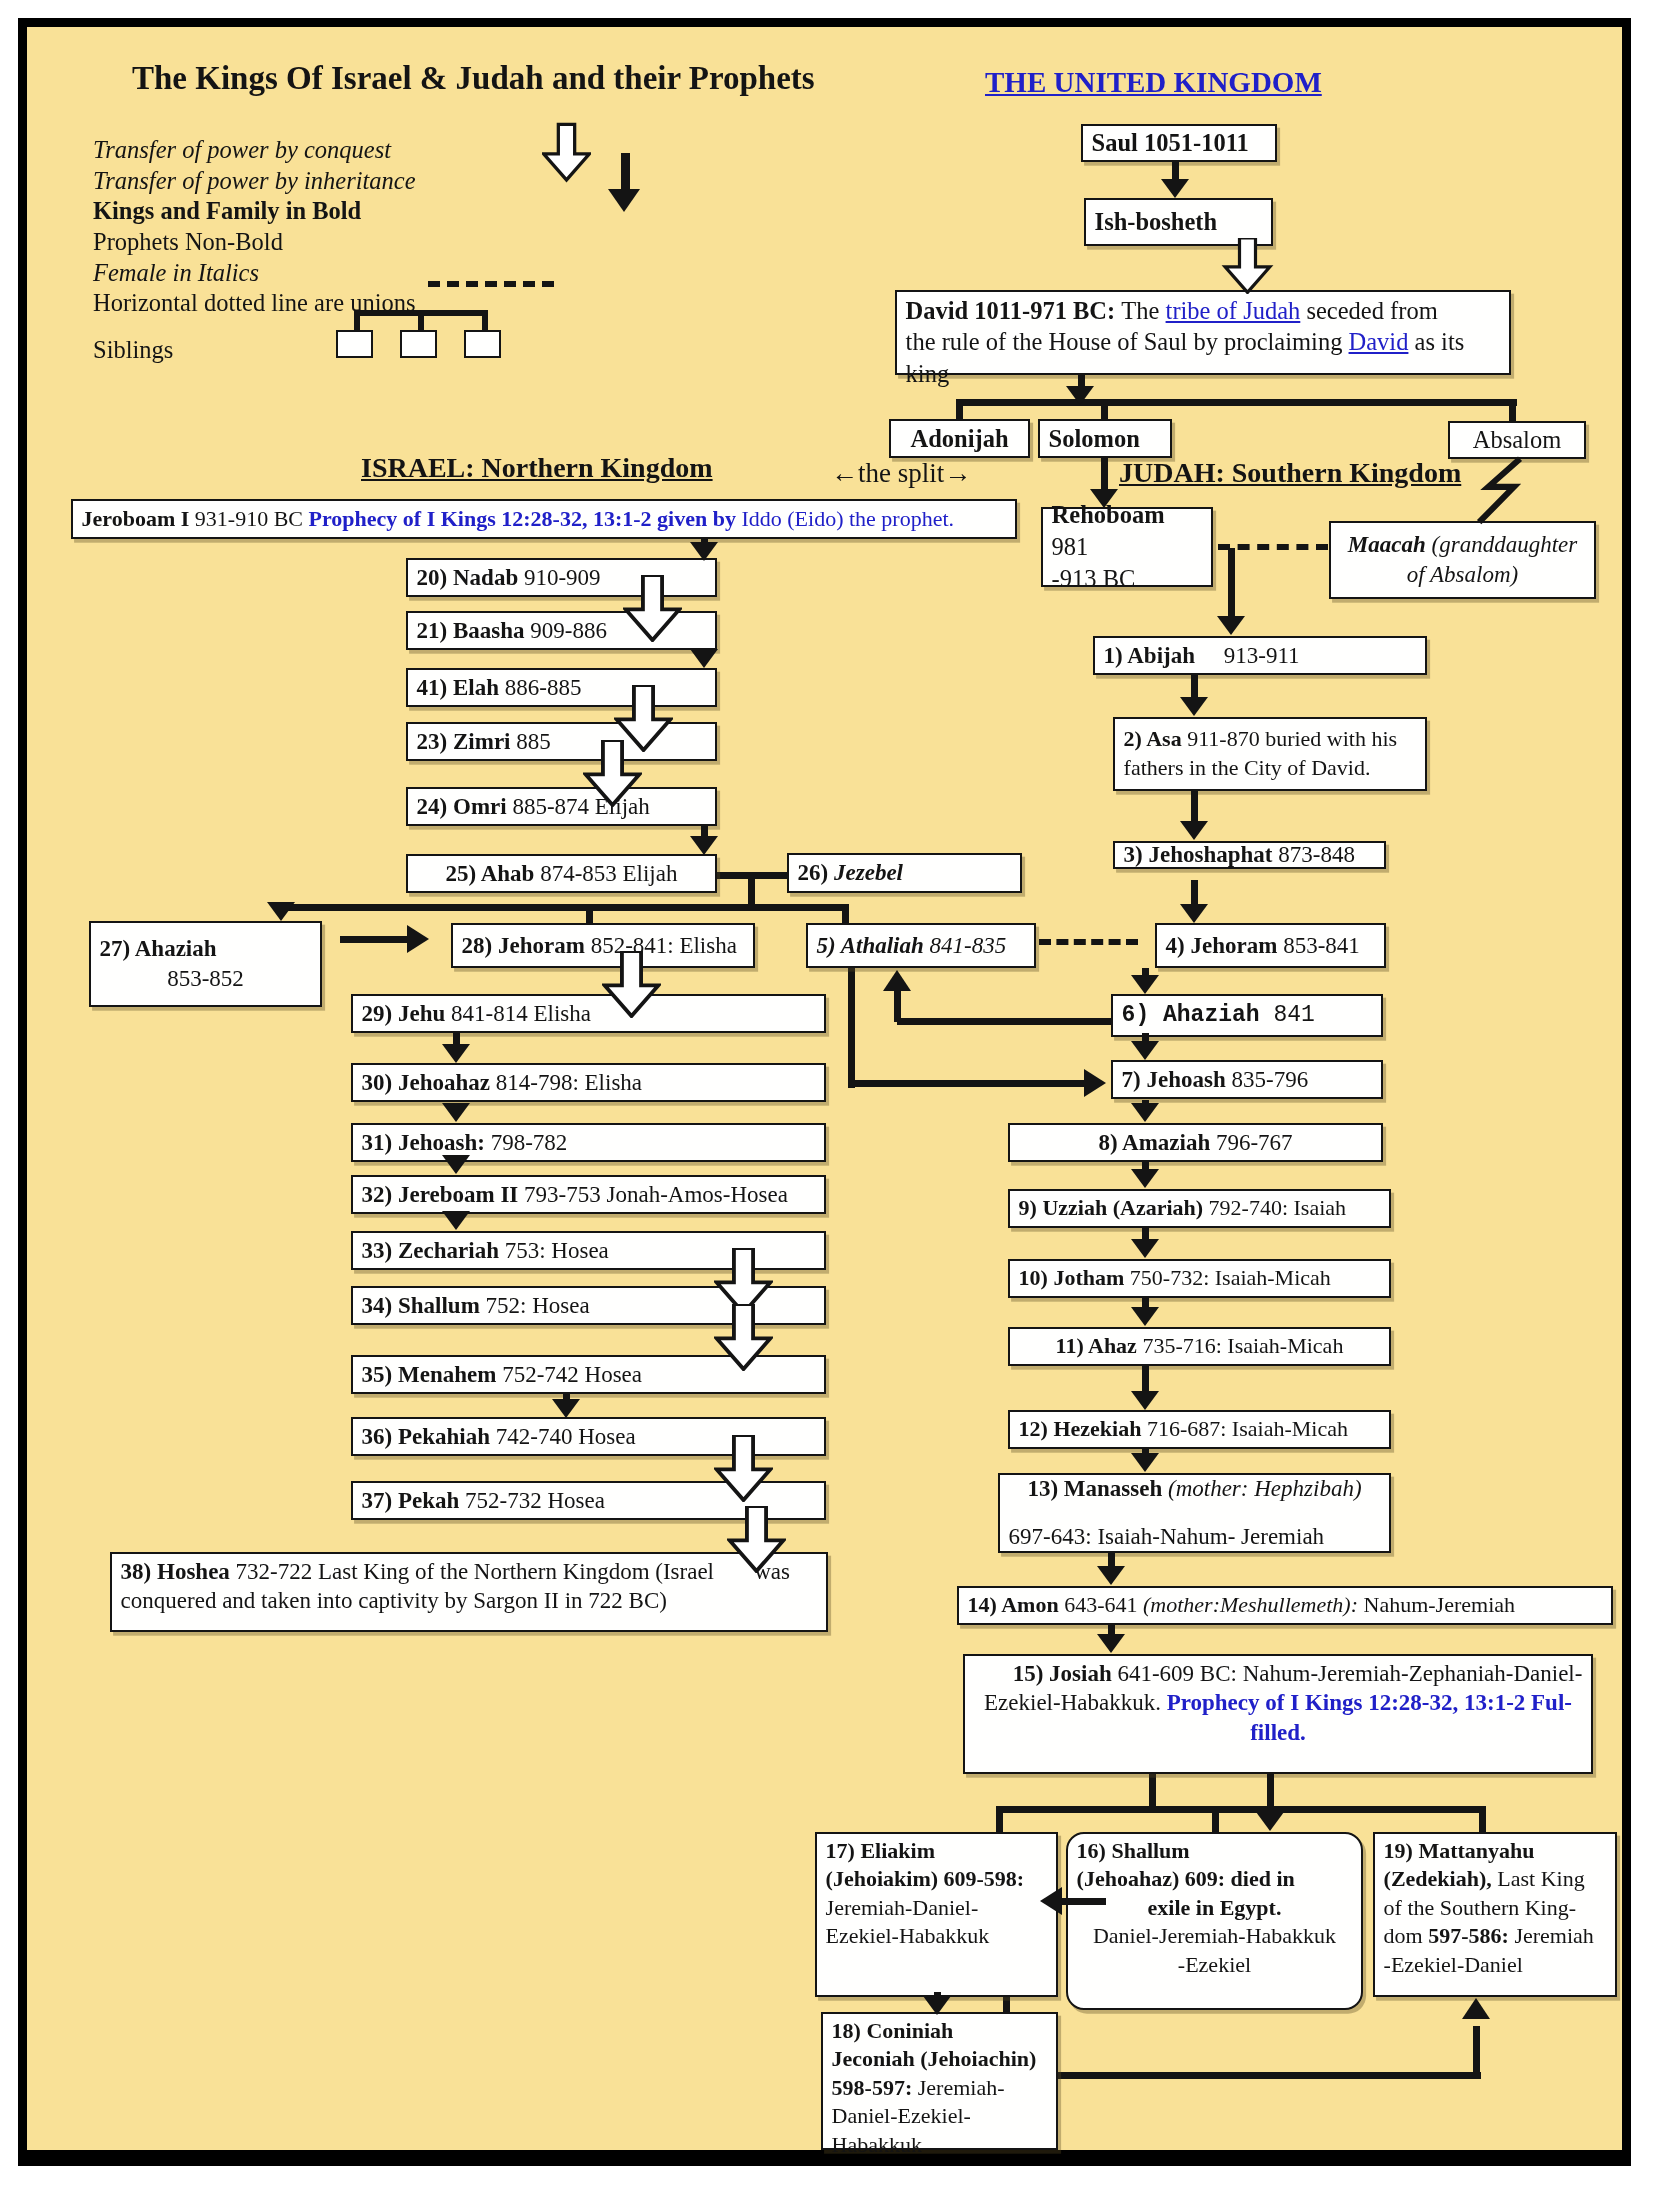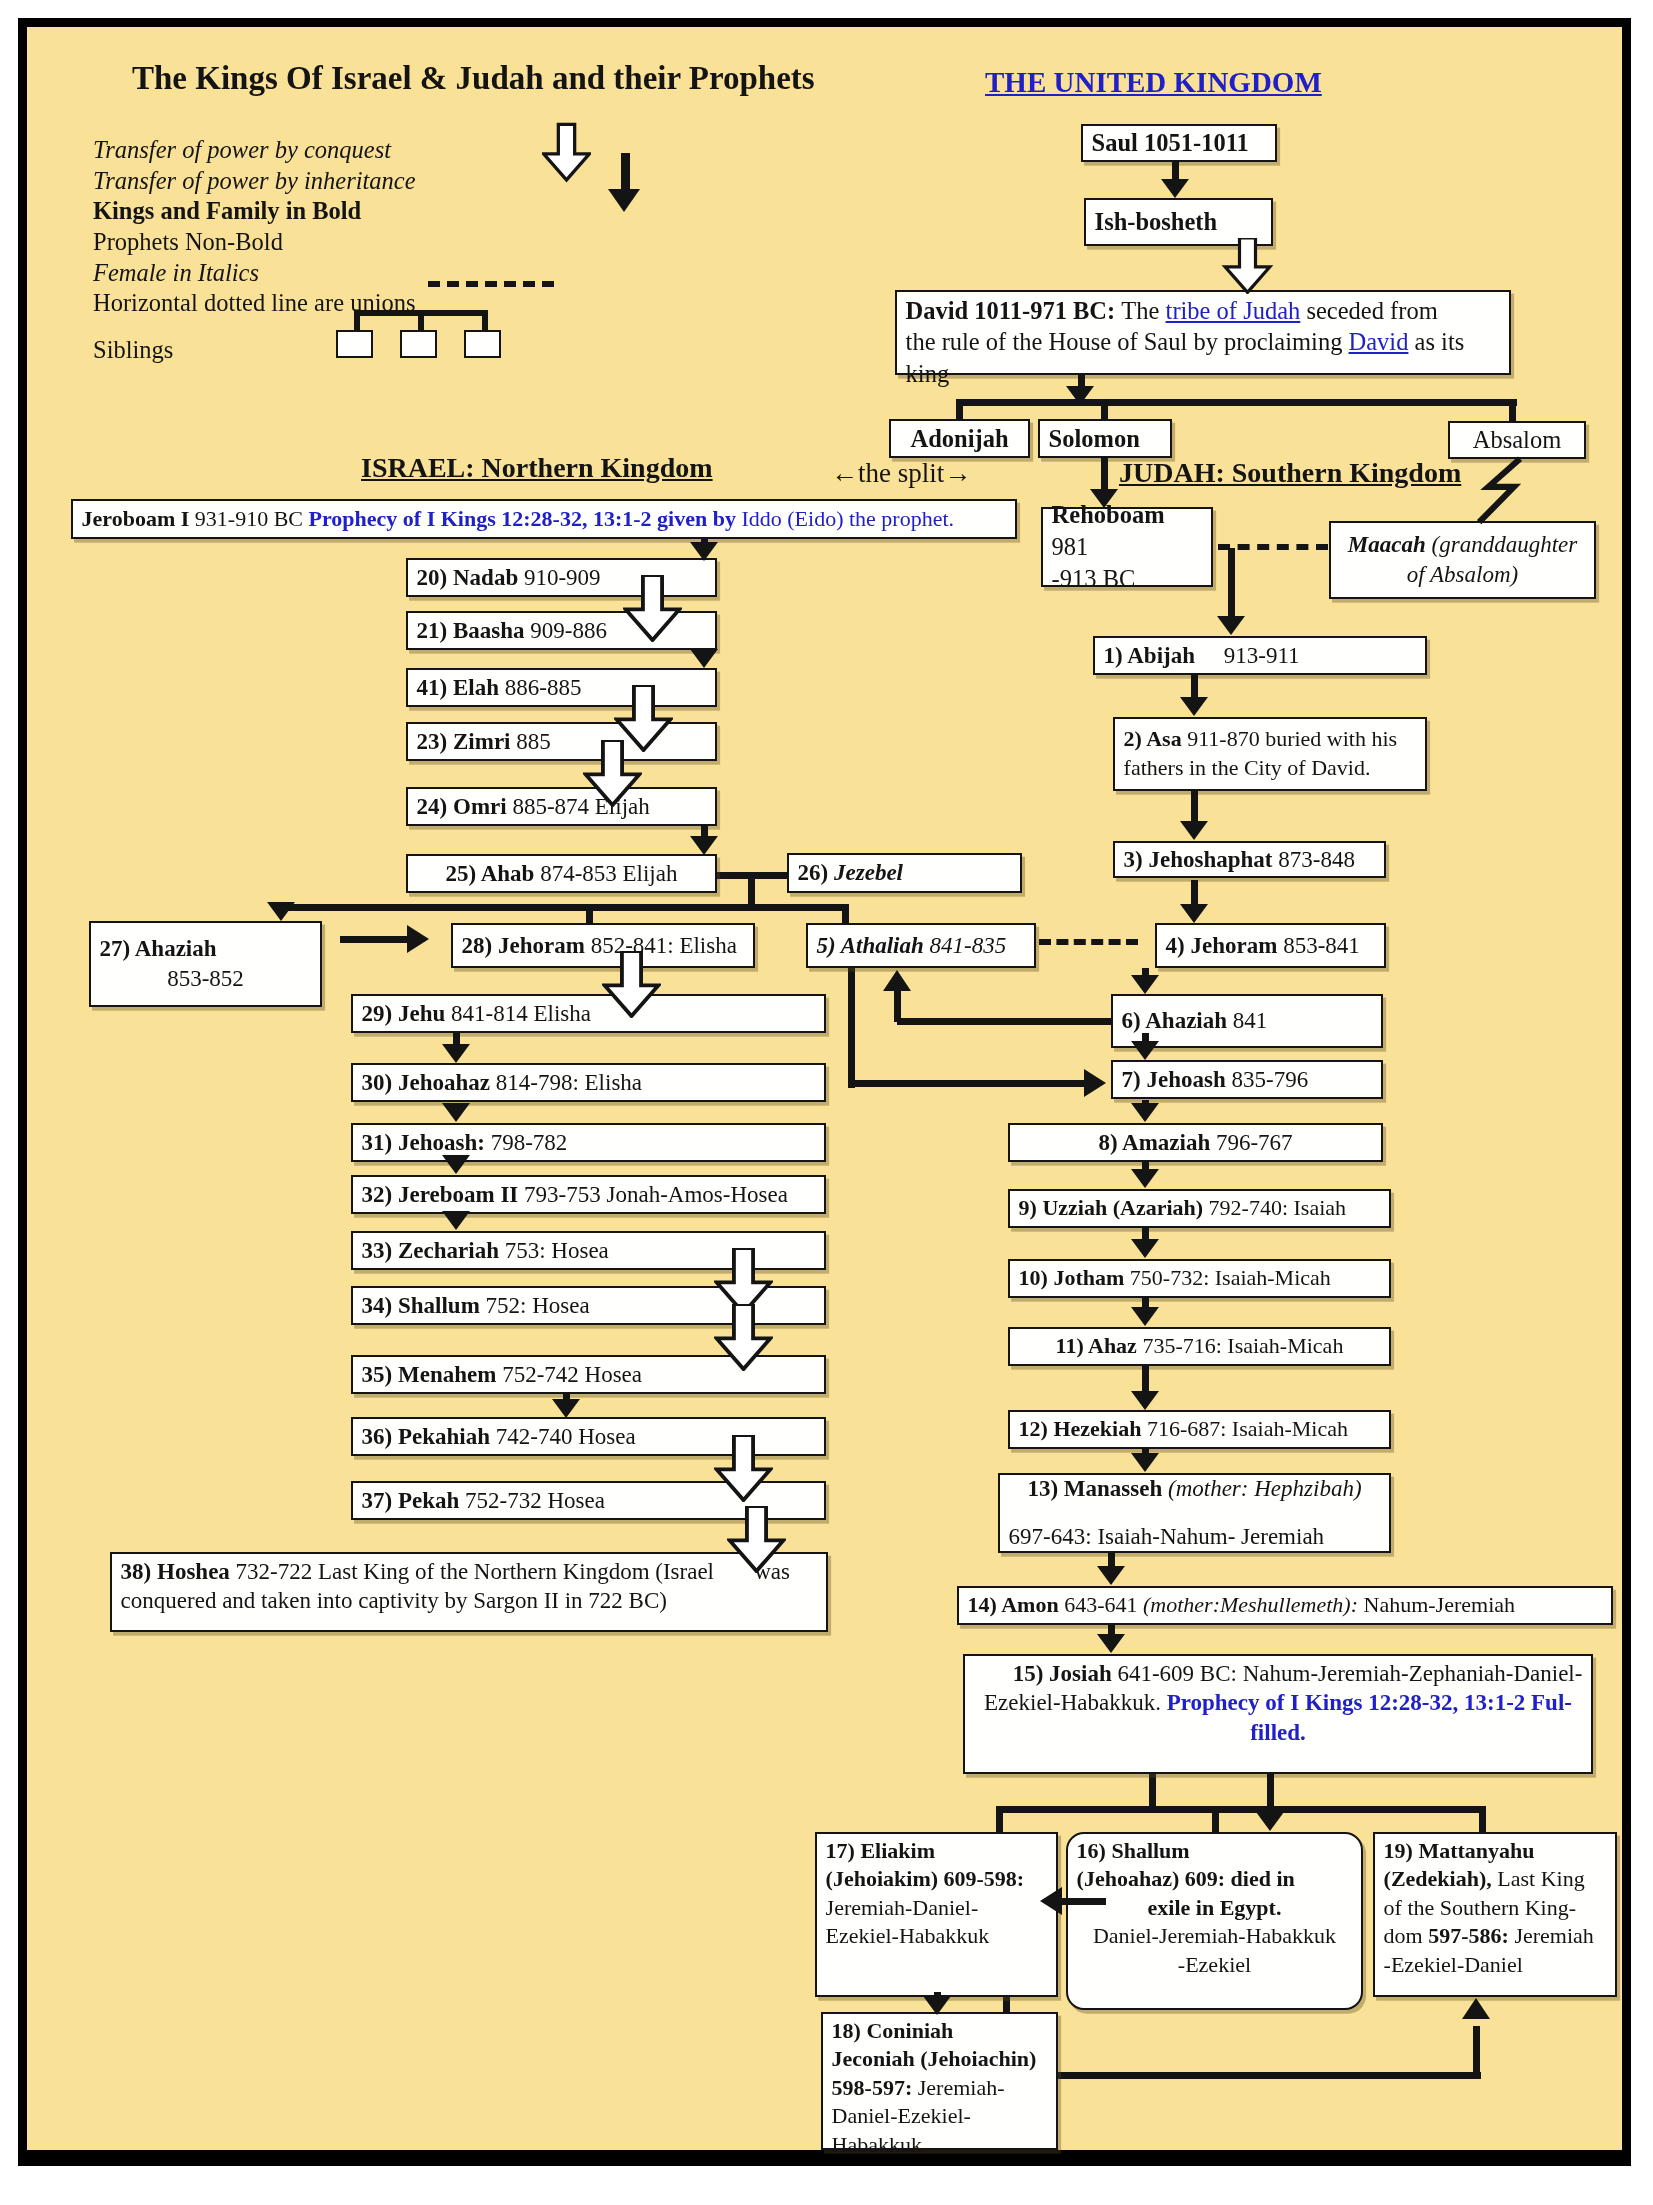--- a/index.html
+++ b/index.html
@@ -161,27 +161,27 @@
       <div><span>conquered and taken into captivity by Sargon II in 722 BC)</span></div>
     </div>
 
   <div class="box" style="left:1093px;top:636px;width:334px;height:39px;">
       <div><span class="b">1) Abijah</span><span>&nbsp;&nbsp;&nbsp;&nbsp;&nbsp;913-911</span></div>
     </div>
   <div class="box fs36" style="left:1113px;top:717px;width:314px;height:74px;">
       <div><span class="b">2) Asa </span><span>911-870 buried with his</span></div>
       <div><span>fathers in the City of David.</span></div>
     </div>
-  <div class="box" style="left:1113px;top:841px;width:273px;height:37px;">
+  <div class="box" style="left:1113px;top:841px;width:273px;height:28px;">
       <div><span class="b">3) Jehoshaphat </span><span>873-848</span></div>
     </div>
   <div class="box" style="left:1155px;top:923px;width:231px;height:45px;">
       <div><span class="b">4) Jehoram </span><span>853-841</span></div>
     </div>
-  <div class="box" style="left:1111px;top:994px;width:272px;height:54px;">
+  <div class="box" style="left:1111px;top:994px;width:272px;height:43px;font-family:Liberation Mono, monospace;">
       <div><span class="b">6) Ahaziah </span><span>841</span></div>
     </div>
   <div class="box" style="left:1111px;top:1060px;width:272px;height:39px;">
       <div><span class="b">7) Jehoash </span><span>835-796</span></div>
     </div>
   <div class="box" style="left:1008px;top:1123px;width:375px;height:39px;">
       <div style="text-align: center;"><span class="b">8) Amaziah </span><span>796-767</span></div>
     </div>
   <div class="box fs36" style="left:1008px;top:1189px;width:383px;height:39px;">
       <div><span class="b">9) Uzziah (Azariah) </span><span>792-740: Isaiah</span></div>

